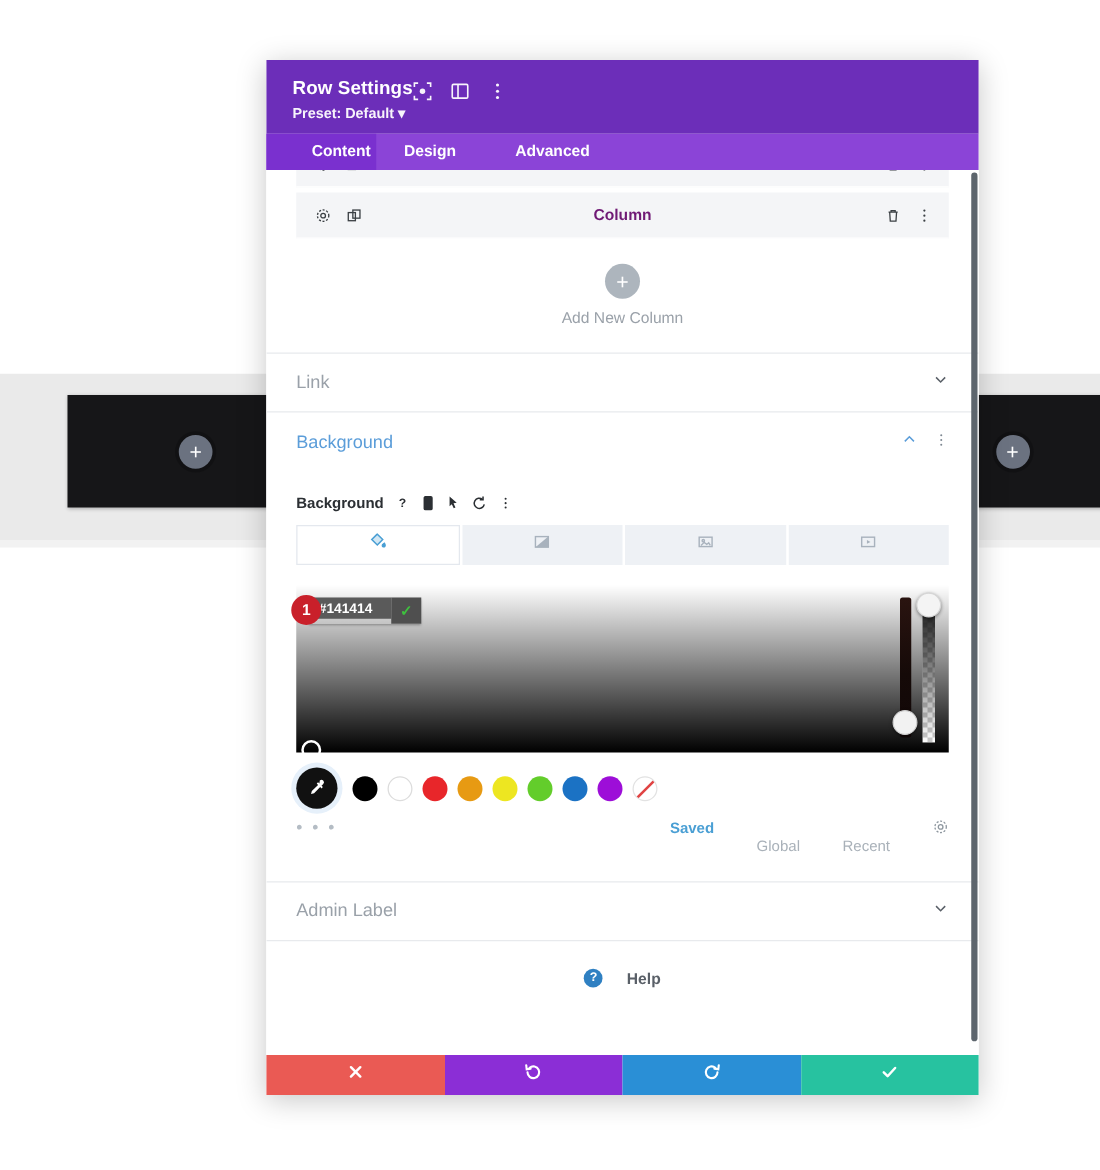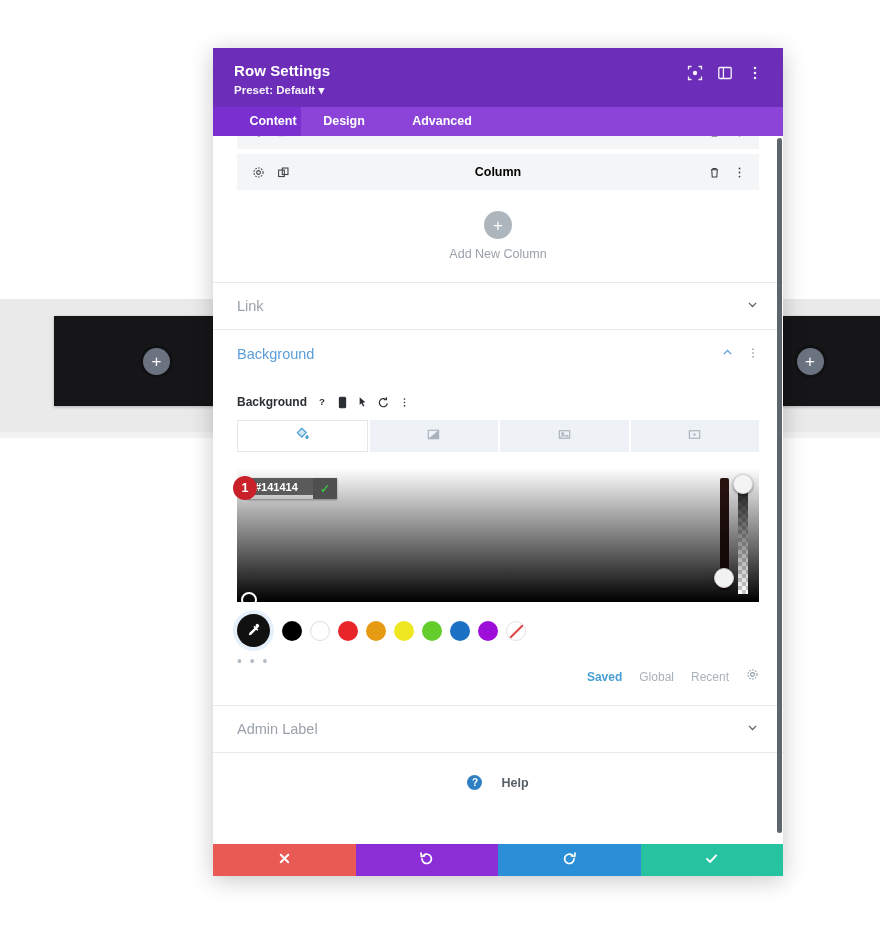--- a/index.html
+++ b/index.html
@@ -45,21 +45,21 @@
     background:#fff;
     box-shadow:0 4px 22px rgba(0,0,0,.22);
     display:flex; flex-direction:column;
     overflow:hidden;
   }
 
   
   .modal-header {
     background:#6c2eb9; color:#fff;
     padding:14px 20px 10px 21px;
-    display:flex; align-items:flex-start; justify-content:space-between;
+    display:flex; align-items:flex-start; 
     flex:0 0 auto;
   }
   .mh-titles { display:flex; flex-direction:column; gap:4px; }
   .mh-title { font-size:15px; font-weight:bold; letter-spacing:.1px; }
   .mh-preset { font-size:11.5px; font-weight:bold; opacity:.95; }
   .mh-icons { display:flex; align-items:center; gap:14px; padding-top:3px; }
   .mh-icon { width:16px; height:16px; opacity:.95; display:block; }
 
   
   .tabs { background:#8b44d7; display:flex; flex:0 0 auto; height:29px; }
@@ -78,21 +78,21 @@
   }
 
   .row-item {
     height:37px; background:#f4f5f7; margin:0 24px;
     display:flex; align-items:center; position:relative;
     border-bottom:1px solid #fff;
   }
   .row-item .ri-left { display:flex; gap:12px; padding-left:15px; color:#3b4044; }
   .row-item .ri-label {
     position:absolute; left:0; right:0; text-align:center;
-    font-size:12.5px; font-weight:bold; color:#000000; pointer-events:none;
+    font-size:12.5px; font-weight:bold; color:#701a75; pointer-events:none;
   }
   .row-item .ri-right { margin-left:auto; display:flex; gap:12px; padding-right:13px; color:#3b4044; }
   .ri-ico { width:13px; height:13px; display:block; }
 
   .add-col {
     margin-top:20px; display:flex; flex-direction:column; align-items:center; gap:8px;
   }
   .add-col-btn {
     width:28px; height:28px; border-radius:50%; background:#adb5bd; color:#fff;
     display:flex; align-items:center; justify-content:center; font-size:17px; line-height:1;
@@ -190,21 +190,21 @@
     background:#fff; border:1px solid #e2e2e2; position:relative; overflow:hidden;
   }
   .swatch.transparent:after {
     content:""; position:absolute; left:-3px; top:8px; width:26px; height:2px;
     background:#e04343; transform:rotate(-45deg);
   }
   .dots-row { margin:6px 24px 0 24px; color:#b4bcc4; font-size:14px; letter-spacing:2px; }
 
   .saved-row {
     margin:-14px 24px 0 24px; display:flex; justify-content:flex-end;
-    align-items:flex-end; gap:17px; font-size:12px;
+    align-items:flex-start; gap:34px; font-size:12px;
   }
   .saved-link { color:#4a9fd4; font-weight:bold; }
   .saved-muted { color:#a9b1b9;margin-top:15px; }
 
   .help-row {
     display:flex; align-items:center; justify-content:center; gap:7px;
     padding:22px 0 0 0;
   }
   .help-badge {
     width:15px; height:15px; border-radius:50%; background:#2f80c2; color:#fff;

